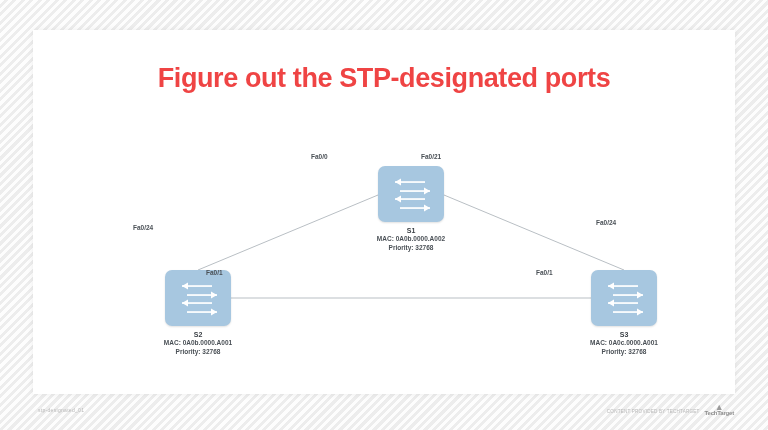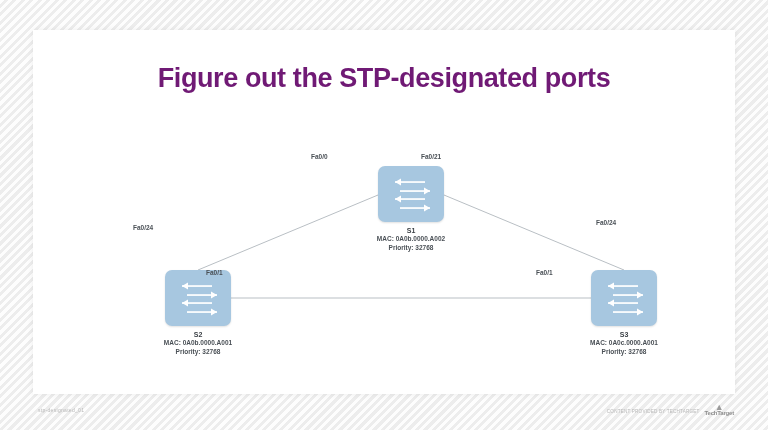--- a/index.html
+++ b/index.html
@@ -41,21 +41,21 @@
 
   
   .title {
     position: absolute;
     left: 0;
     top: 33px;
     width: 702px;
     text-align: center;
     font-size: 27px;
     font-weight: bold;
-    color: #701a75;
+    color: #ef4444;
     letter-spacing: -0.4px;
     font-family: "Liberation Sans", sans-serif;
     white-space: nowrap;
   }
 
   
   .diagram {
     position: absolute;
     left: 0;
     top: 0;

